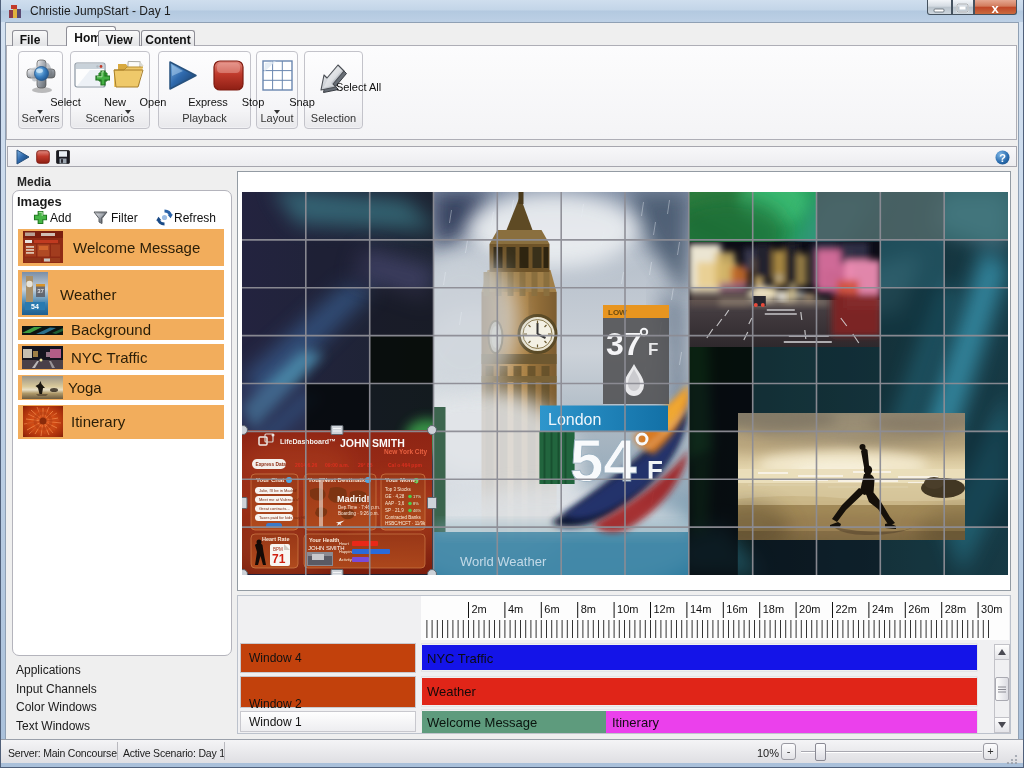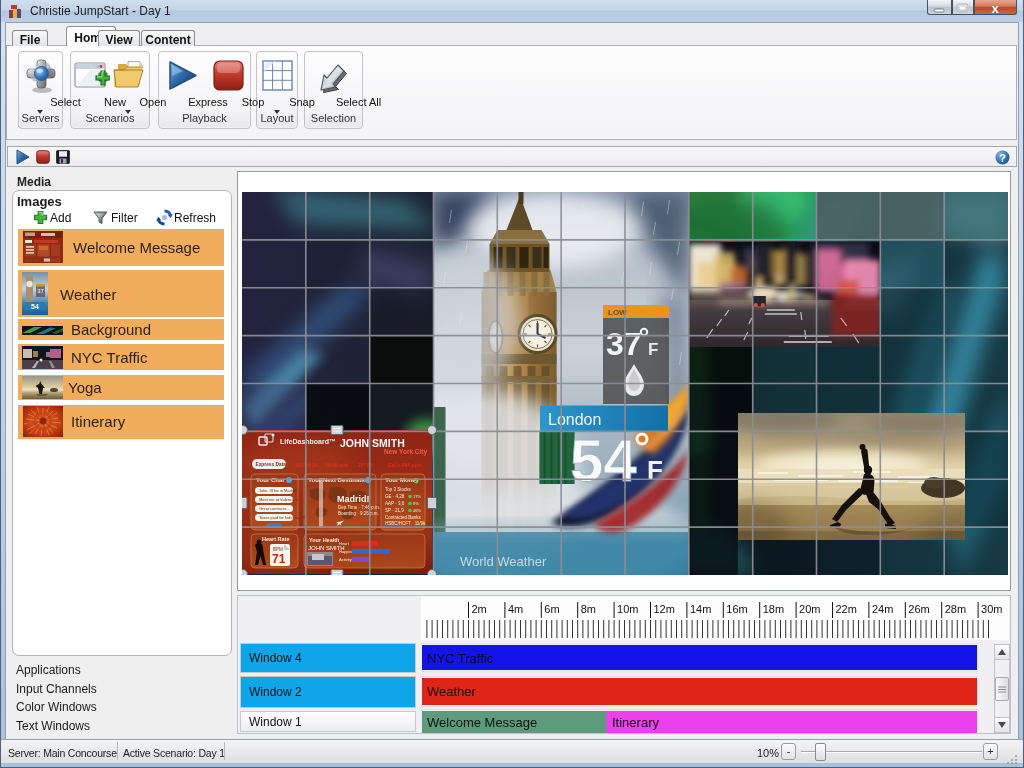--- a/index.html
+++ b/index.html
@@ -31,21 +31,21 @@
 #imgTitle { left:17px; top:194px; font-size:13px; font-weight:bold; color:#1a1a1a; }
 .mbtn { position:absolute; top:211px; font-size:12px; color:#111; }
 .item { position:absolute; left:18px; width:206px; background:#f2ad5c; }
 .itxt { position:absolute; font-size:15px; color:#2a1e08; }
 .botlbl { position:absolute; left:16px; font-size:12px; font-weight:normal; color:#1a1a1a; }
 
 #canvasFrame { left:237px; top:171px; width:774px; height:420px; background:#fff; border:1px solid #939ba3; }
 #wall { left:242px; top:192px; width:766px; height:383px; }
 
 #tl { left:237px; top:595px; width:774px; height:139px; background:#f0f0f2; border:1px solid #bcc2cc; }
-.winbox { position:absolute; left:2px; width:176px; background:#0ea5e9; border:1px solid #c8c8ce; font-size:12px; color:#111; }
+.winbox { position:absolute; left:2px; width:176px; background:#c2410c; border:1px solid #c8c8ce; font-size:12px; color:#111; }
 
 #status { left:1px; top:739px; width:1022px; height:24px; background:linear-gradient(#f4f4f6,#dfdfe3); border-top:1px solid #9aa0aa; font-size:12px; color:#1a1a1a; }
 .sep { position:absolute; top:3px; width:1px; height:18px; background:#b9b9bf; }
 </style>
 </head>
 <body>
 <div class="abs" id="frame"></div>
 <div class="abs" id="titlebar"></div>
 
 <svg class="abs" style="left:8px;top:4px" width="16" height="15">
@@ -90,21 +90,21 @@
   </div>
 <div class="rgroup" style="left:304px;width:59px">
     <div class="rglabel">Selection</div>
   </div>
 <div class="rbtxt" style="left:20px;top:96px;width:41px">Select</div>
 <div class="rbtxt" style="left:72px;top:96px;width:36px">New</div>
 <div class="rbtxt" style="left:110px;top:96px;width:36px">Open</div>
 <div class="rbtxt" style="left:160px;top:96px;width:46px">Express</div>
 <div class="rbtxt" style="left:213px;top:96px;width:30px">Stop</div>
 <div class="rbtxt" style="left:258px;top:96px;width:38px">Snap</div>
-<div class="rbtxt" style="left:306px;top:96px;width:55px">Select All</div>
+<div class="rbtxt" style="left:306px;top:81px;width:55px">Select All</div>
 <div class="dd" style="left:37px;top:110px"></div>
 <div class="dd" style="left:125px;top:110px"></div>
 <div class="dd" style="left:274px;top:110px"></div>
 
 <svg class="abs" style="left:24px;top:58px" width="34" height="36">
  <defs>
   <linearGradient id="met" x1="0" y1="0" x2="1" y2="1">
    <stop offset="0" stop-color="#f2f2f4"></stop>
         <stop offset="0.5" stop-color="#9aa0a8"></stop>
         <stop offset="1" stop-color="#62686e"></stop>
@@ -753,21 +753,21 @@
  </g>
  <g stroke="#f2f4f6" stroke-width="1.2">
   <path d="M91 236.5 h8 M91 239 h8"></path>
   <path d="M91 380.5 h8 M91 383 h8"></path>
  </g>
 </g>
 </svg>
 
 <div class="abs" id="tl">
   <div class="winbox" style="top:47px;height:30px;padding:7px 0 0 8px">Window 4</div>
-  <div class="winbox" style="top:80px;height:32px;padding:8px 0 0 8px">Window 2</div>
+  <div class="winbox" style="top:80px;height:32px;padding:20px 0 0 8px">Window 2</div>
   <div class="winbox" style="top:115px;height:21px;padding:3px 0 0 8px;background:linear-gradient(#fefefe,#ededf0)">Window 1</div>
 
   <svg class="abs" style="left:183px;top:0" width="588" height="138" viewBox="0 0 588 138">
     <rect x="0" y="0" width="588" height="44" fill="#fdfdfd"></rect>
     <rect x="0" y="48" width="556" height="27" fill="#fff" stroke="#c8c8ce" stroke-width="0.6"></rect>
     <rect x="0" y="81" width="556" height="29" fill="#fff" stroke="#c8c8ce" stroke-width="0.6"></rect>
     <rect x="0" y="114" width="556" height="23" fill="#fff" stroke="#c8c8ce" stroke-width="0.6"></rect>
     <rect x="1" y="49" width="555" height="25" fill="#1414e8"></rect>
     <rect x="1" y="82" width="555" height="27" fill="#e02518"></rect>
     <rect x="1" y="115" width="184" height="22" fill="#5e9b7d"></rect>

